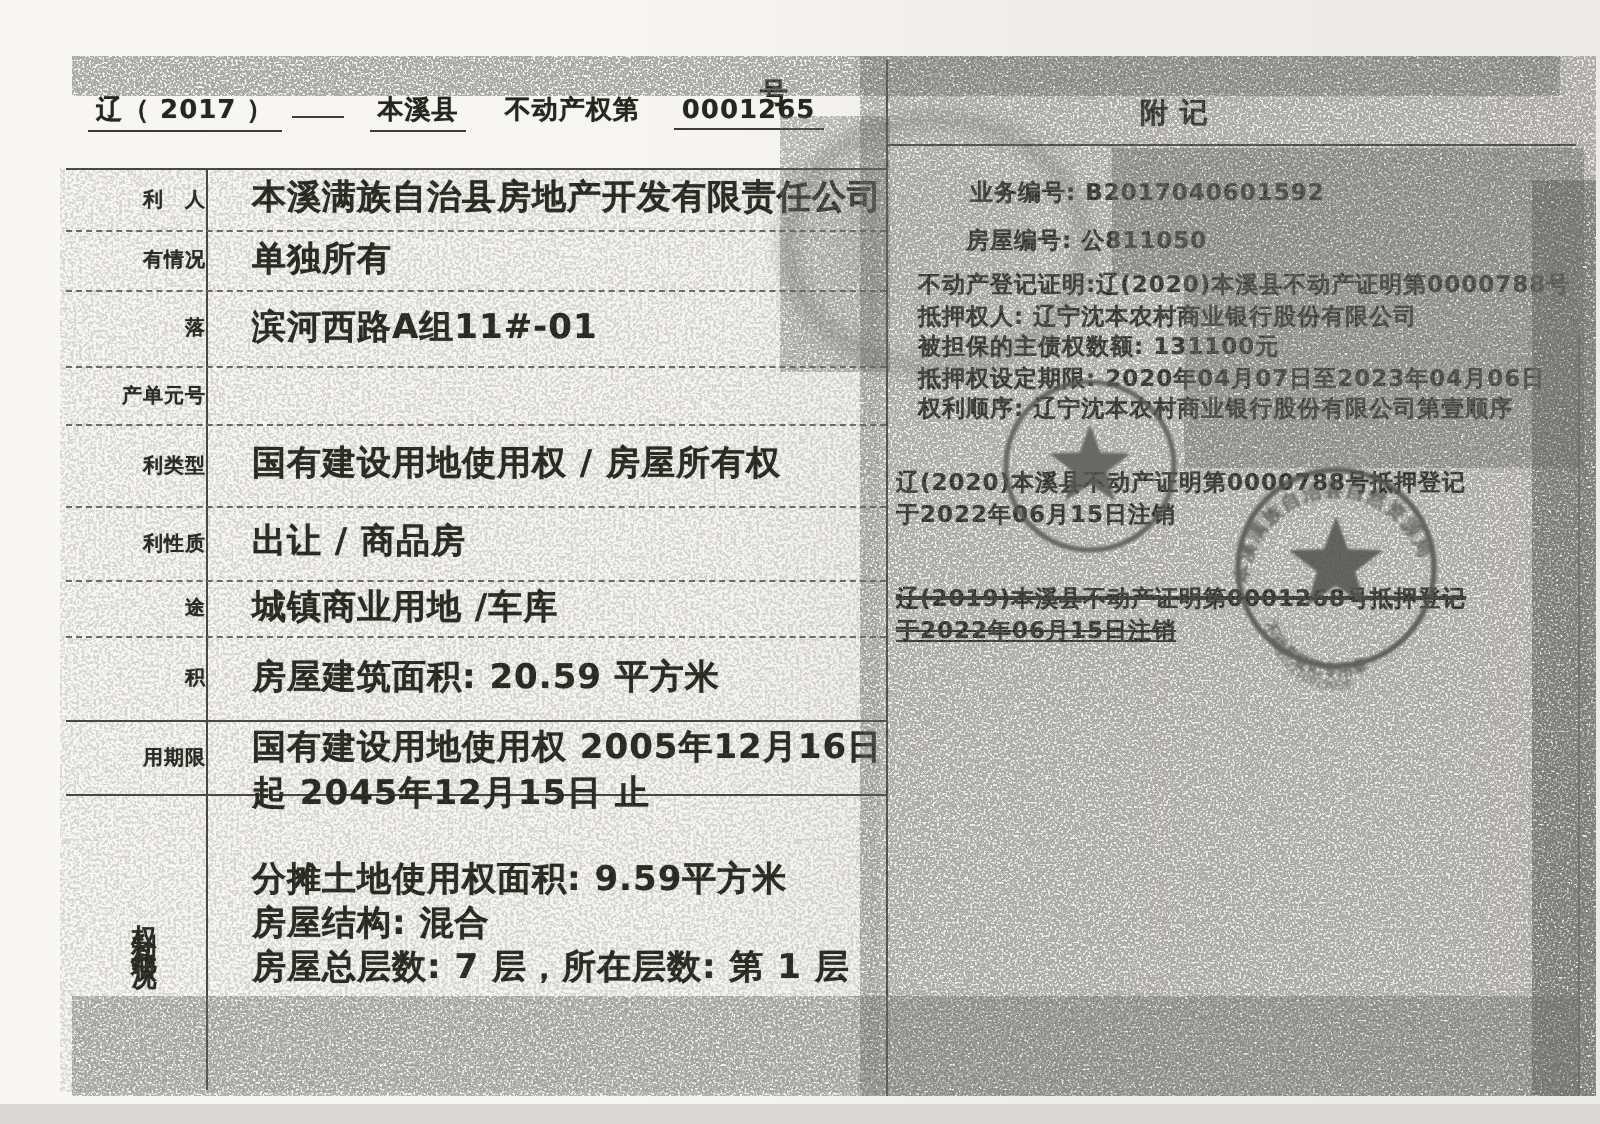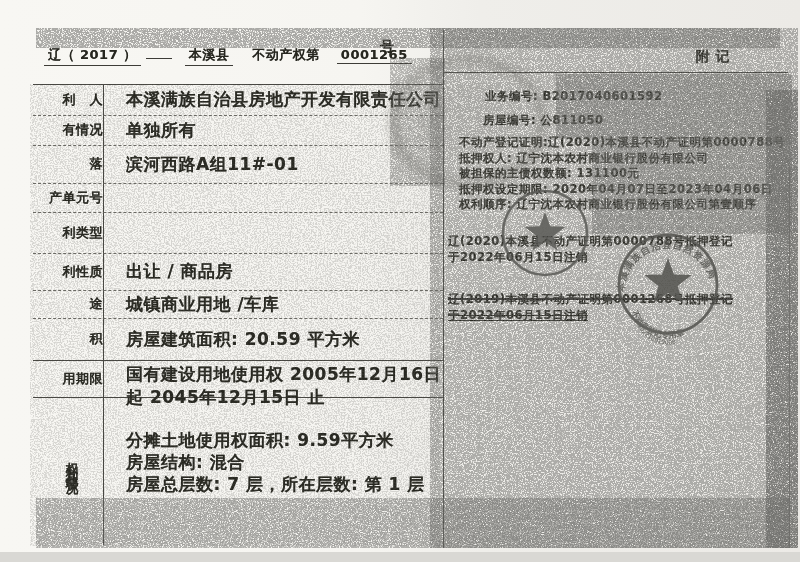--- a/index.html
+++ b/index.html
@@ -21,21 +21,21 @@
   .vline{position:absolute;width:0;border-left:1px solid #45443f;}
   
   .title-row{position:absolute;left:44px;top:44px;width:400px;font-size:13px;}
   .title-row span{display:inline-block;}
   .u{border-bottom:1.2px solid #3d3c37;padding:0 4px 1px 4px;}
   .gap-u{border-bottom:1.2px solid #3d3c37;width:26px;height:14px;}
   
   .row{position:absolute;left:33px;width:410px;display:flex;}
   .row .lab{
     width:70px;flex:0 0 70px;text-align:right;padding-right:9px;
-    font-size:13px;display:flex;align-items:center;justify-content:flex-end;
+    font-size:10px;display:flex;align-items:center;justify-content:flex-end;
   }
   .row .val{
     flex:1;padding-left:14px;font-size:17px;display:flex;align-items:center;line-height:1.55;
   }
   .row .val.topalign{align-items:flex-start;}
   .vert-label{
     position:absolute;left:58px;top:452px;width:22px;
     writing-mode:vertical-rl;text-orientation:upright;
     font-size:12.5px;letter-spacing:4px;
   }
@@ -83,20 +83,21 @@
   <div class="row" style="top:145px;height:38px;border-bottom:1px dashed #6b6a64;">
     <div class="lab t">落</div>
     <div class="val t">滨河西路A组11#-01</div>
   </div>
   <div class="row" style="top:183px;height:29px;border-bottom:1px dashed #6b6a64;">
     <div class="lab t">产单元号</div>
     <div class="val t"></div>
   </div>
   <div class="row" style="top:212px;height:41px;border-bottom:1px dashed #6b6a64;">
     <div class="lab t">利类型</div>
+    <div class="val t">国有建设用地使用权 / 房屋所有权</div>
   </div>
   <div class="row" style="top:253px;height:37px;border-bottom:1px dashed #6b6a64;">
     <div class="lab t">利性质</div>
     <div class="val t">出让 / 商品房</div>
   </div>
   <div class="row" style="top:290px;height:28px;border-bottom:1px dashed #6b6a64;">
     <div class="lab t">途</div>
     <div class="val t">城镇商业用地 /车库</div>
   </div>
   <div class="row" style="top:318px;height:42px;border-bottom:1px solid #45443f;">
@@ -110,21 +111,21 @@
   <div class="row" style="top:397px;height:148px;">
     <div class="lab"></div>
     <div class="val t topalign lines" style="padding-top:32px;display:block;">
       <div>分摊土地使用权面积: 9.59平方米</div>
       <div>房屋结构: 混合</div>
       <div>房屋总层数: 7 层，所在层数: 第 1 层</div>
     </div>
   </div>
   <div class="vert-label t">权利其他状况</div>
 
-  <div class="rem t" style="top:48px;left:570px;width:160px;font-size:14px;text-align:right;">附        记</div>
+  <div class="rem t" style="top:48px;left:570px;width:160px;font-size:14px;text-align:left;">附        记</div>
 
   <div class="rem t" style="top:89px;padding-left:42px;">业务编号: B2017040601592</div>
   <div class="rem t" style="top:113px;padding-left:40px;">房屋编号: 公811050</div>
 
   <div class="rem t" style="top:135px;padding-left:16px;">
     <div class="rem-line">不动产登记证明:辽(2020)本溪县不动产证明第0000788号</div>
     <div class="rem-line">抵押权人:  辽宁沈本农村商业银行股份有限公司</div>
     <div class="rem-line">被担保的主债权数额:  131100元</div>
     <div class="rem-line">抵押权设定期限: 2020年04月07日至2023年04月06日</div>
     <div class="rem-line">权利顺序: 辽宁沈本农村商业银行股份有限公司第壹顺序</div>

